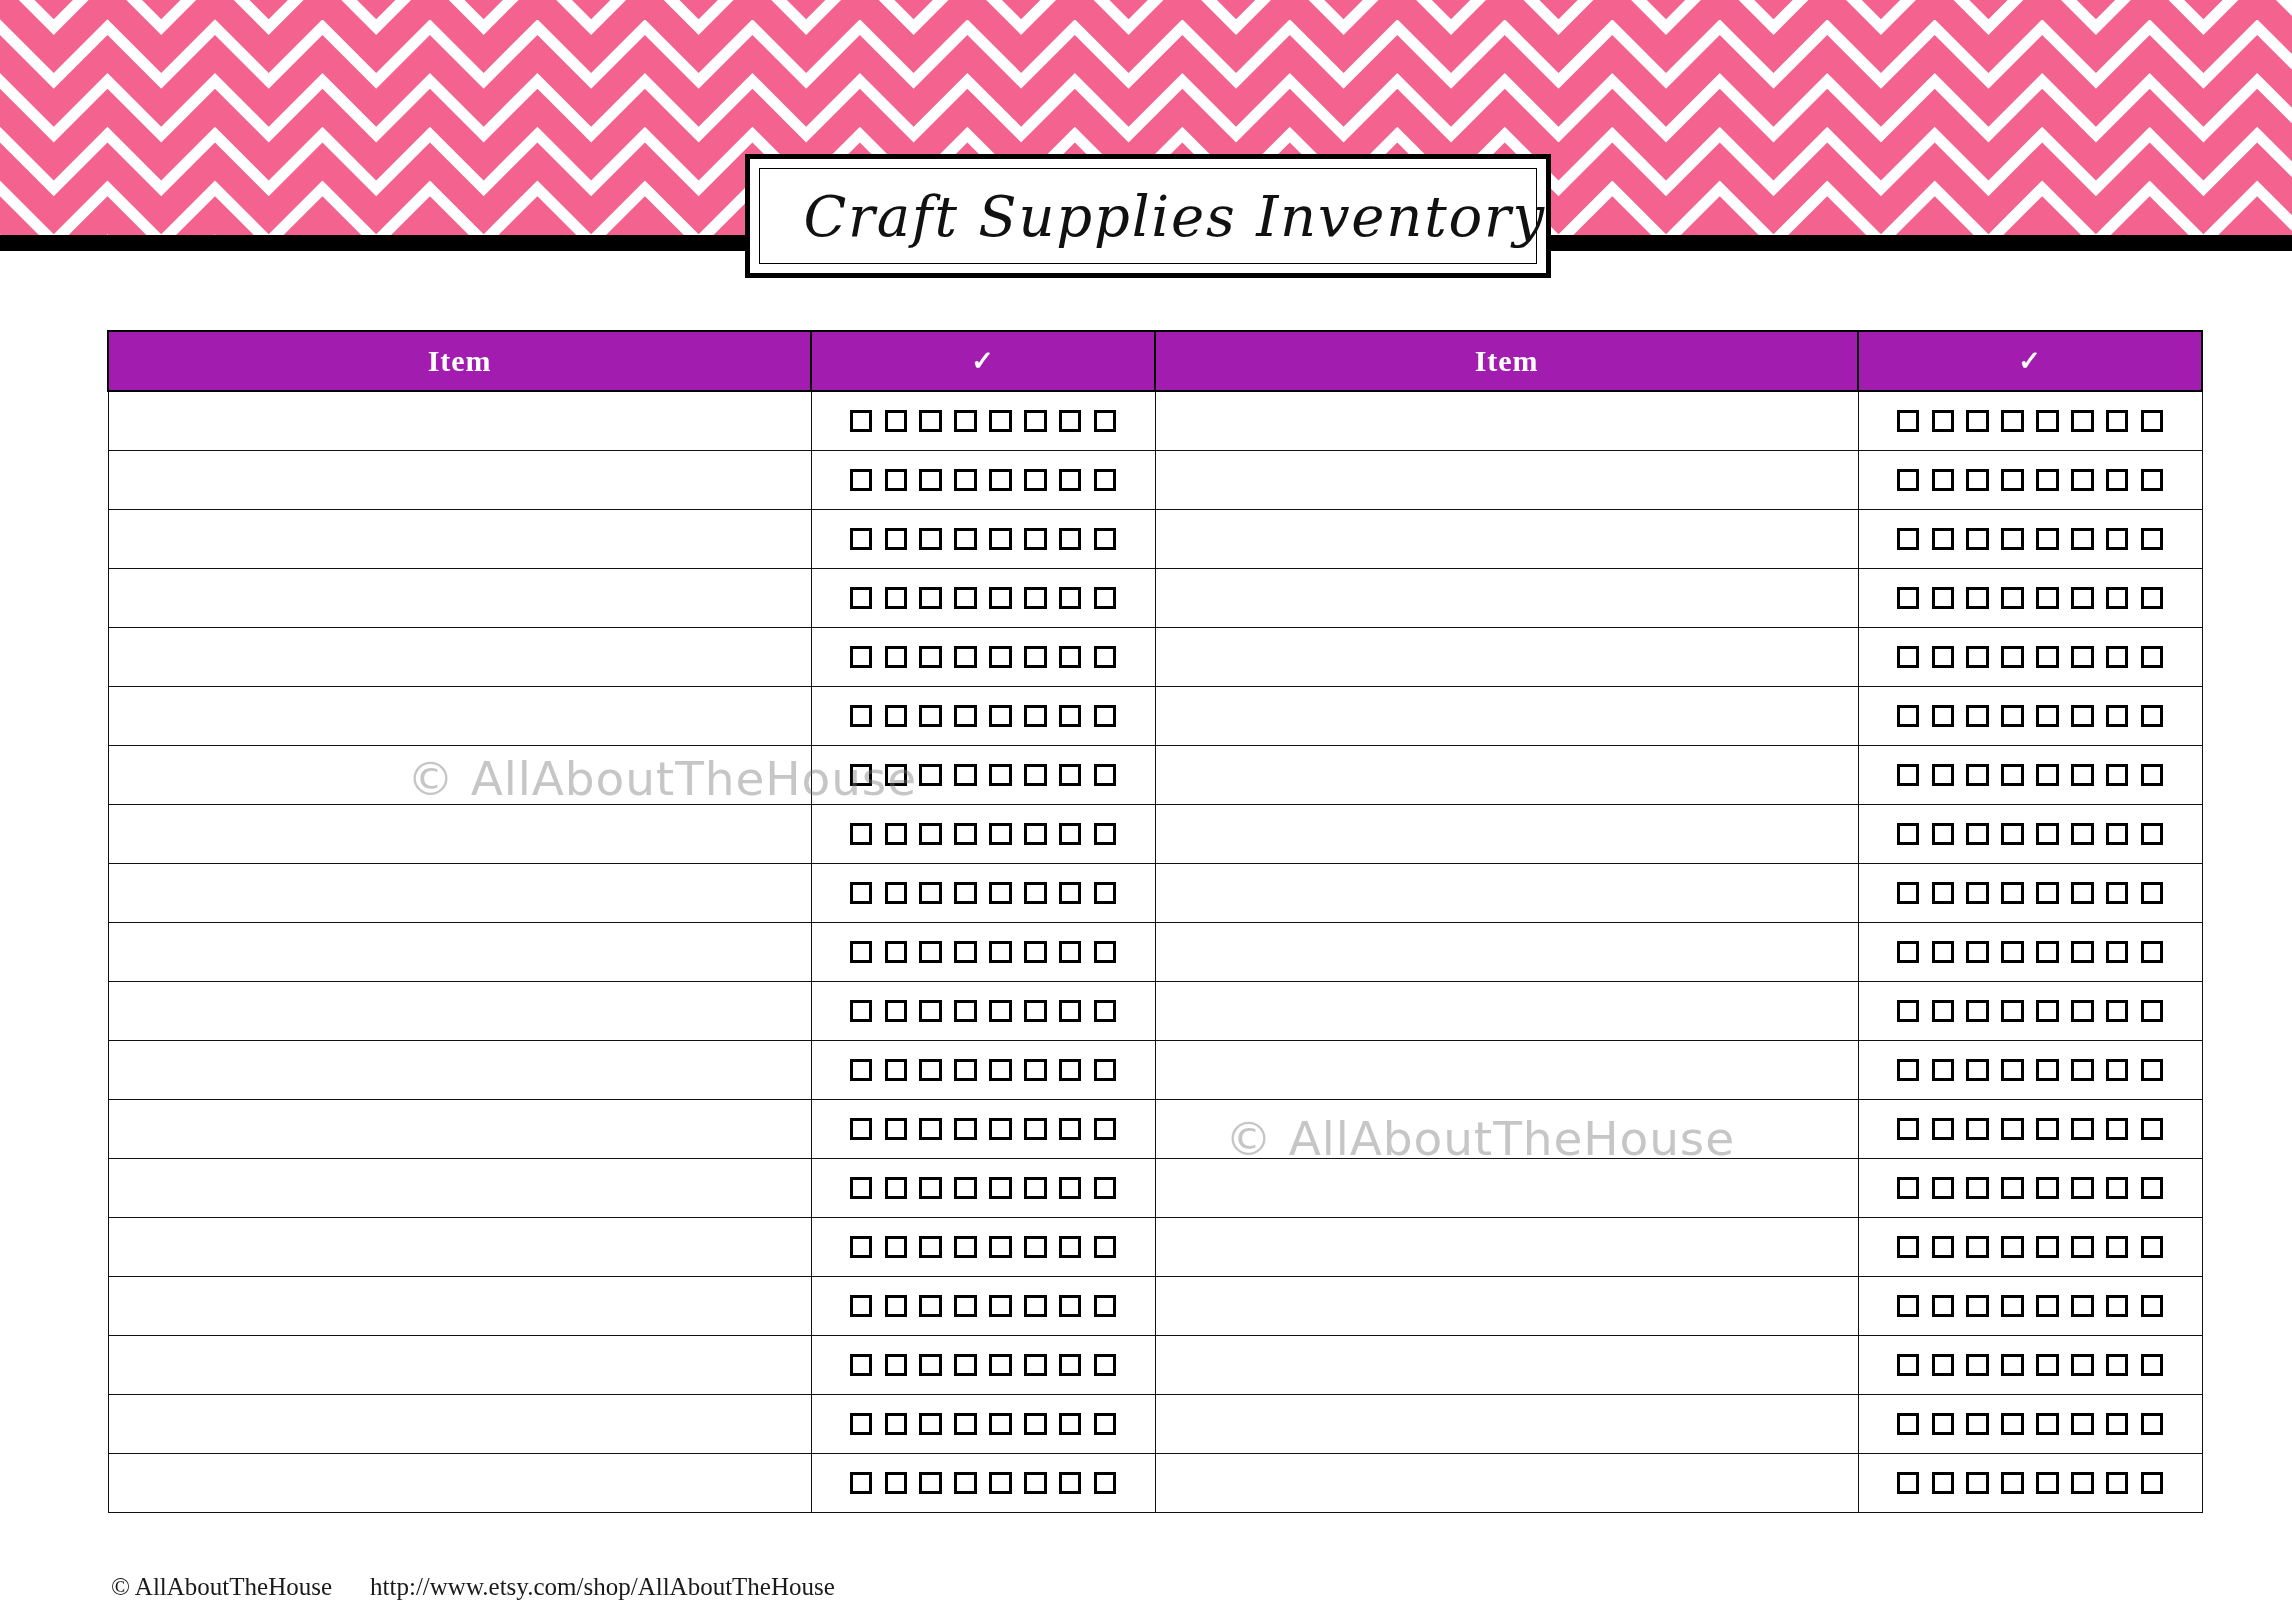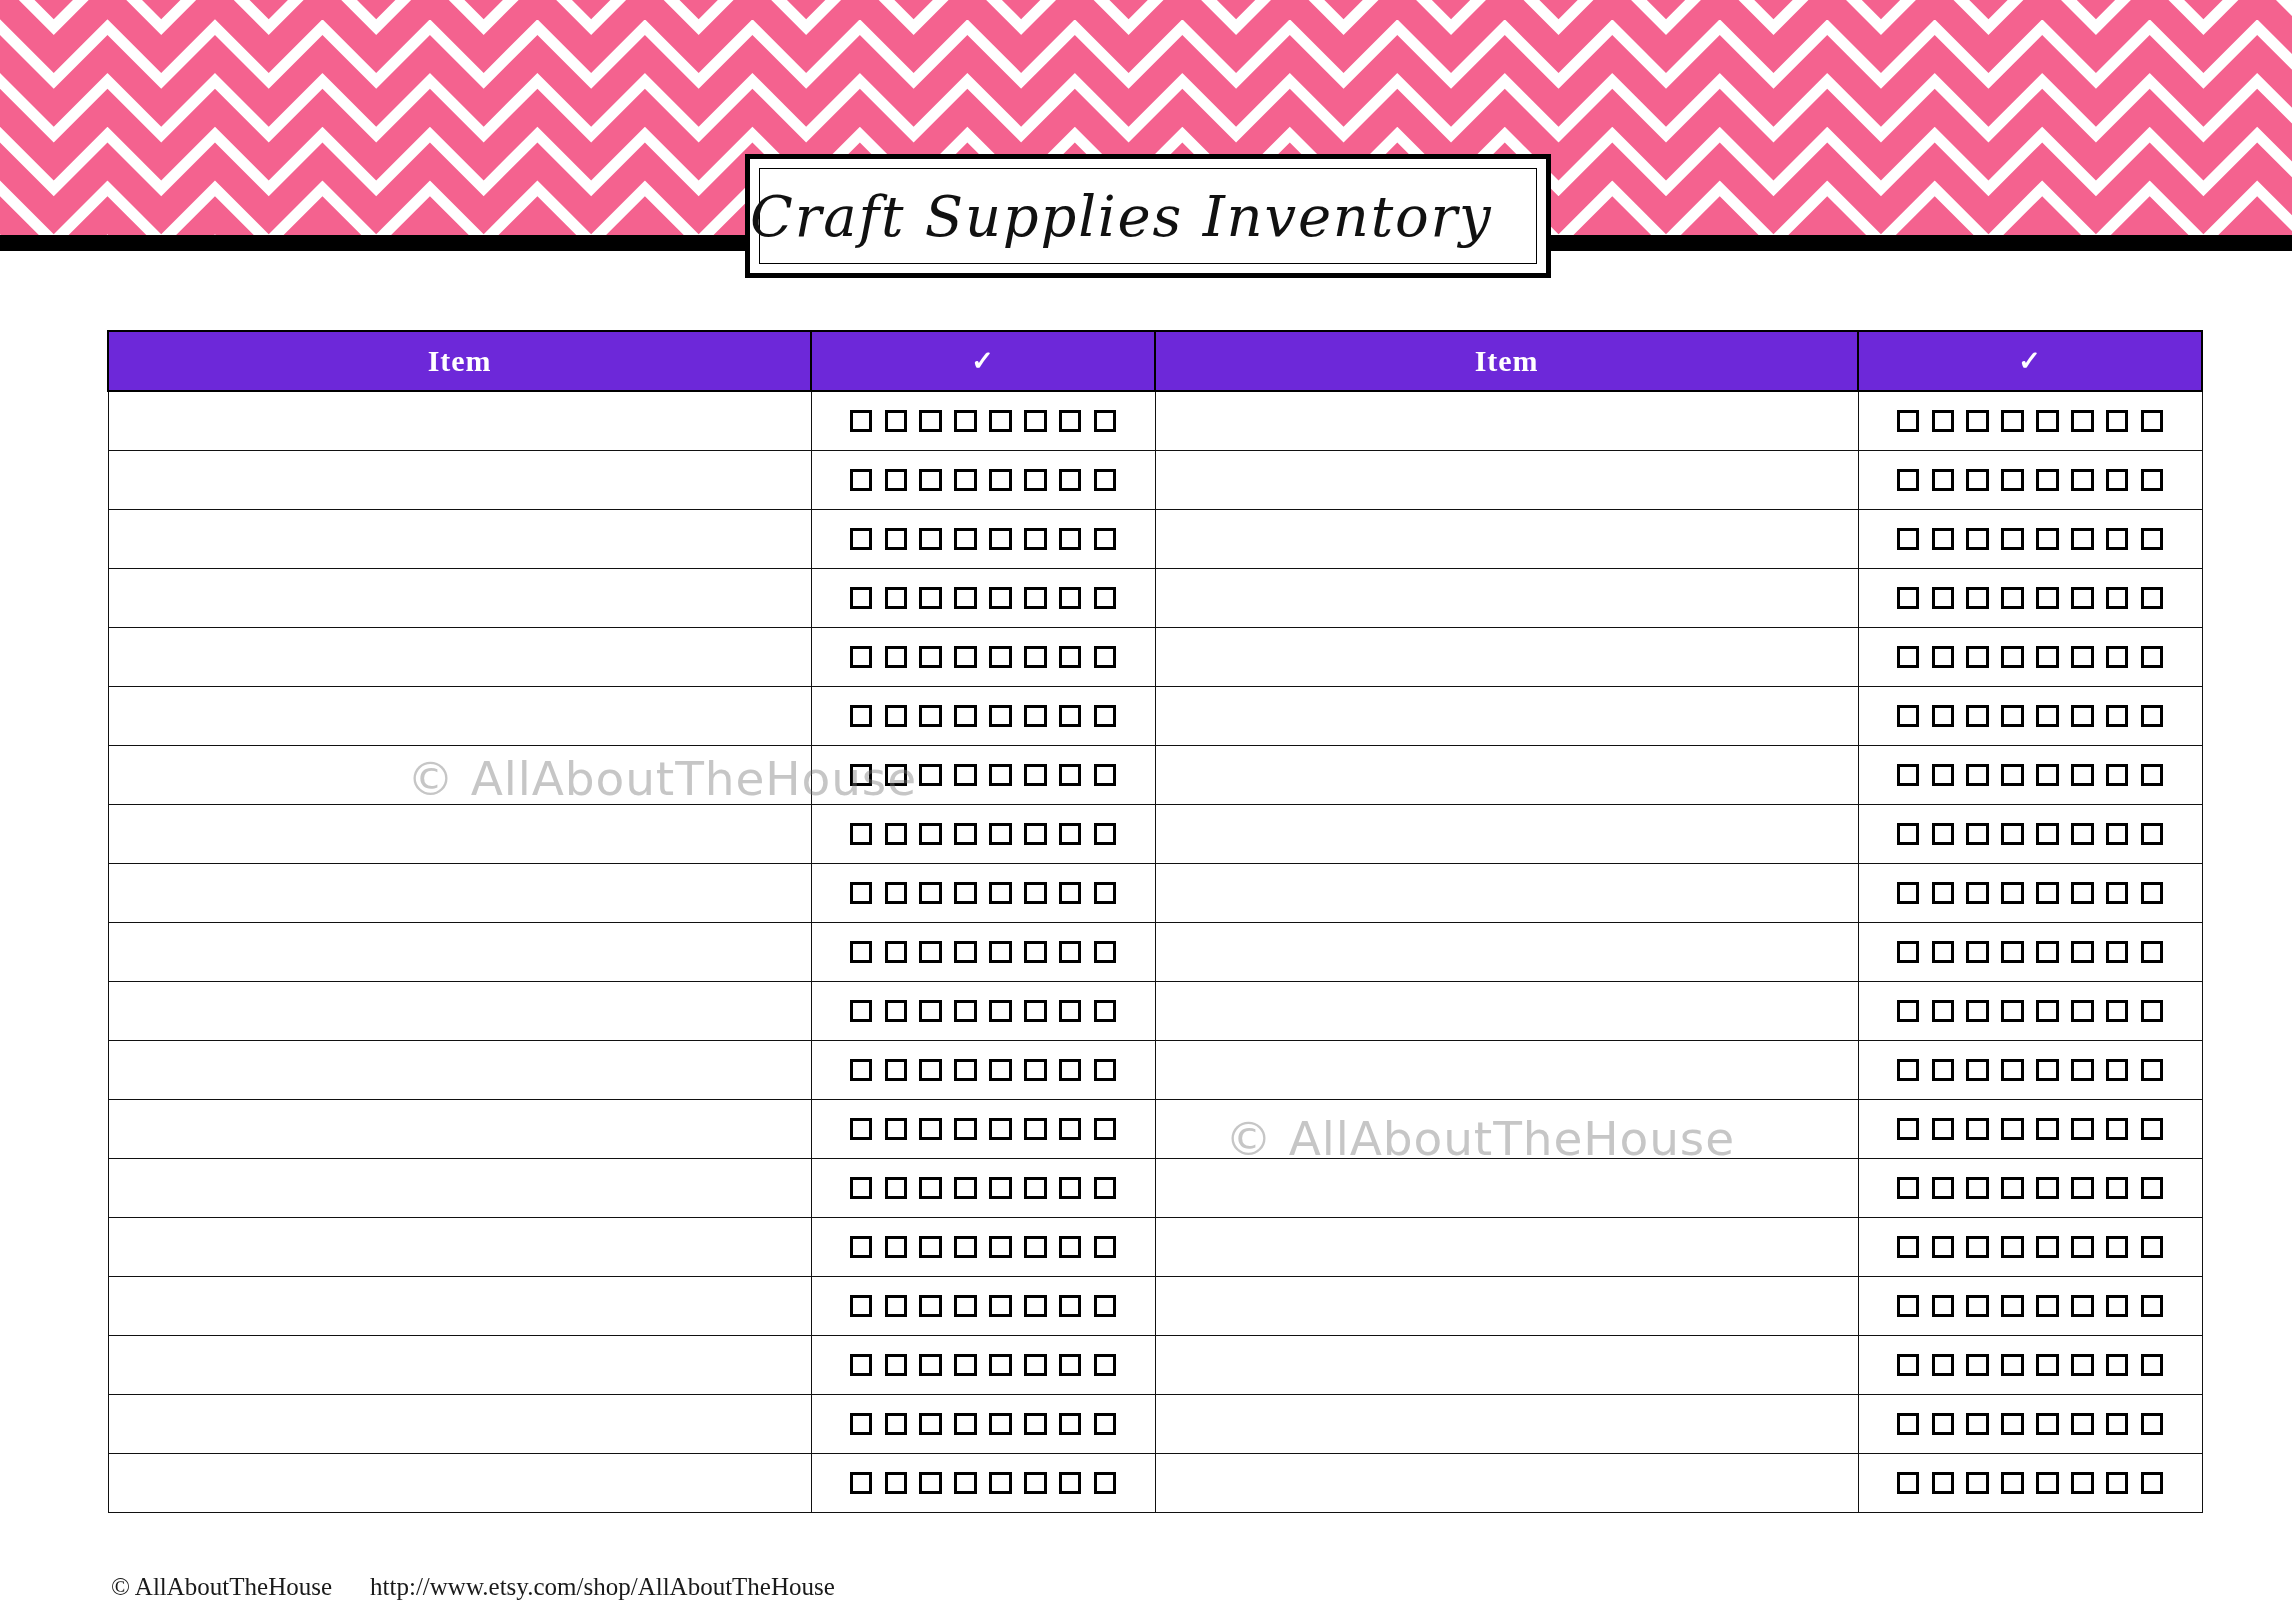--- a/index.html
+++ b/index.html
@@ -42,21 +42,21 @@
     position: absolute;
     left: 745px;
     top: 154px;
     width: 806px;
     height: 124px;
     background: #ffffff;
     border: 5.4px solid #000000;
     box-sizing: border-box;
     display: flex;
     align-items: center;
-    justify-content: flex-start;
+    justify-content: flex-end;
     z-index: 5;
   }
   .title-plate-inner {
     position: absolute;
     left: 9px;
     top: 9px;
     right: 9px;
     bottom: 9px;
     border: 1.8px solid #000000;
     box-sizing: border-box;
@@ -79,21 +79,21 @@
     left: 107px;
     top: 330px;
     width: 2080px;
   }
   table.inventory {
     border-collapse: collapse;
     width: 2080px;
     table-layout: fixed;
   }
   table.inventory th {
-    background: #6d28d9;
+    background: #a21caf;
     color: #ffffff;
     height: 56px;
     font-family: "Liberation Serif", serif;
     font-size: 30px;
     font-weight: bold;
     letter-spacing: 0.9px;
     border: 2.7px solid #000000;
     margin-left: 13px;
   }
   table.inventory th.check-col {

